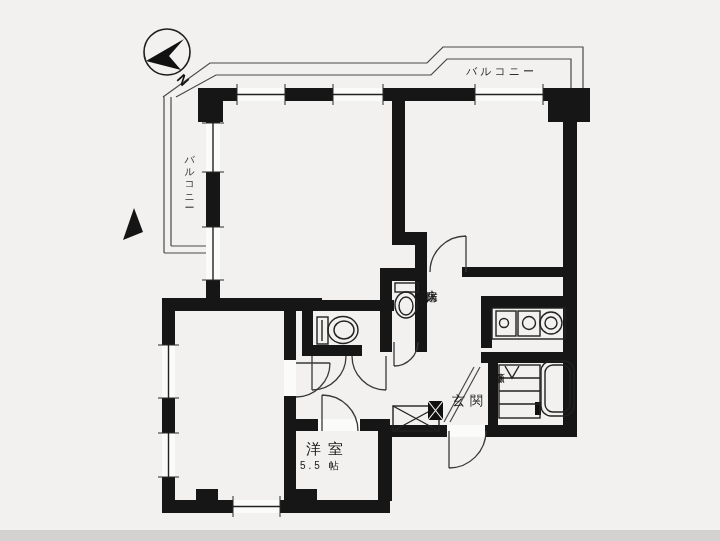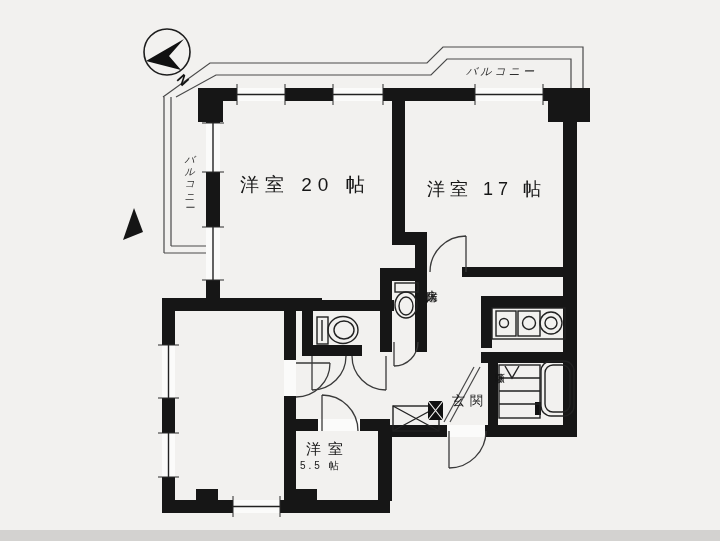--- a/index.html
+++ b/index.html
@@ -16,21 +16,21 @@
   .wall{fill:var(--wall);}
   .win{fill:#fbfbfa;}
   .winline{stroke:#222;stroke-width:1.4;fill:none;}
   .tick{stroke:#2a2a2a;stroke-width:1;fill:none;}
   .door{stroke:#3a3a3a;stroke-width:1.3;fill:none;}
   .fix{stroke:#222;stroke-width:1.4;fill:none;}
   .fixfill{fill:#101010;}
   .thin{stroke:var(--thin-line);stroke-width:1.2;fill:none;}
   .lbl{position:absolute;white-space:nowrap;color:#161616;}
   .room-lbl{font-size:19px;letter-spacing:6px;font-weight:500;}
-  .small-lbl{font-size:11px;letter-spacing:2px;color:#2e2e2e;font-style:italic;}
+  .small-lbl{font-size:11px;letter-spacing:2px;color:#2e2e2e;}
   .vtext{writing-mode:vertical-rl;}
   .n-letter{font-size:14px;font-weight:bold;transform:rotate(48deg);color:#111;}
   .footer-strip{position:absolute;left:0;bottom:0;width:720px;height:11px;background:var(--footer-strip);}
 </style>
 </head>
 <body>
 
 <div id="stage">
 
   <svg id="plan-svg" width="720" height="541" viewBox="0 0 720 541">
@@ -162,23 +162,21 @@
       <polygon points="146,61 184,39 169,56 181,70" fill="#111"></polygon>
     </g>
   </svg>
 
   <span class="lbl n-letter" style="left:178px;top:72px;">N</span>
 
   <span class="lbl small-lbl" style="left:466px;top:64px;letter-spacing:3px;">バルコニー</span>
 
   <span class="lbl small-lbl vtext" style="left:182px;top:148px;font-size:10px;">バルコニー</span>
 
-  <span class="lbl room-lbl" style="left:240px;top:172px;">洋室 20 帖</span>
 
-  <span class="lbl room-lbl" style="left:427px;top:177px;font-size:18px;letter-spacing:5px;">洋室 17 帖</span>
 
 
   <span class="lbl" style="left:306px;top:440px;font-size:15px;letter-spacing:7px;">洋室</span>
   <span class="lbl" style="left:300px;top:459px;font-size:10px;letter-spacing:3px;">5.5 帖</span>
 
   <span class="lbl vtext" style="left:424px;top:281px;font-size:11.5px;">防火扉</span>
 
   <span class="lbl" style="left:452px;top:392px;font-size:13px;letter-spacing:5px;font-family:Liberation Serif, serif;">玄関</span>
 
   <span class="lbl vtext" style="left:493px;top:366px;font-size:9.5px;">下駄箱</span>

